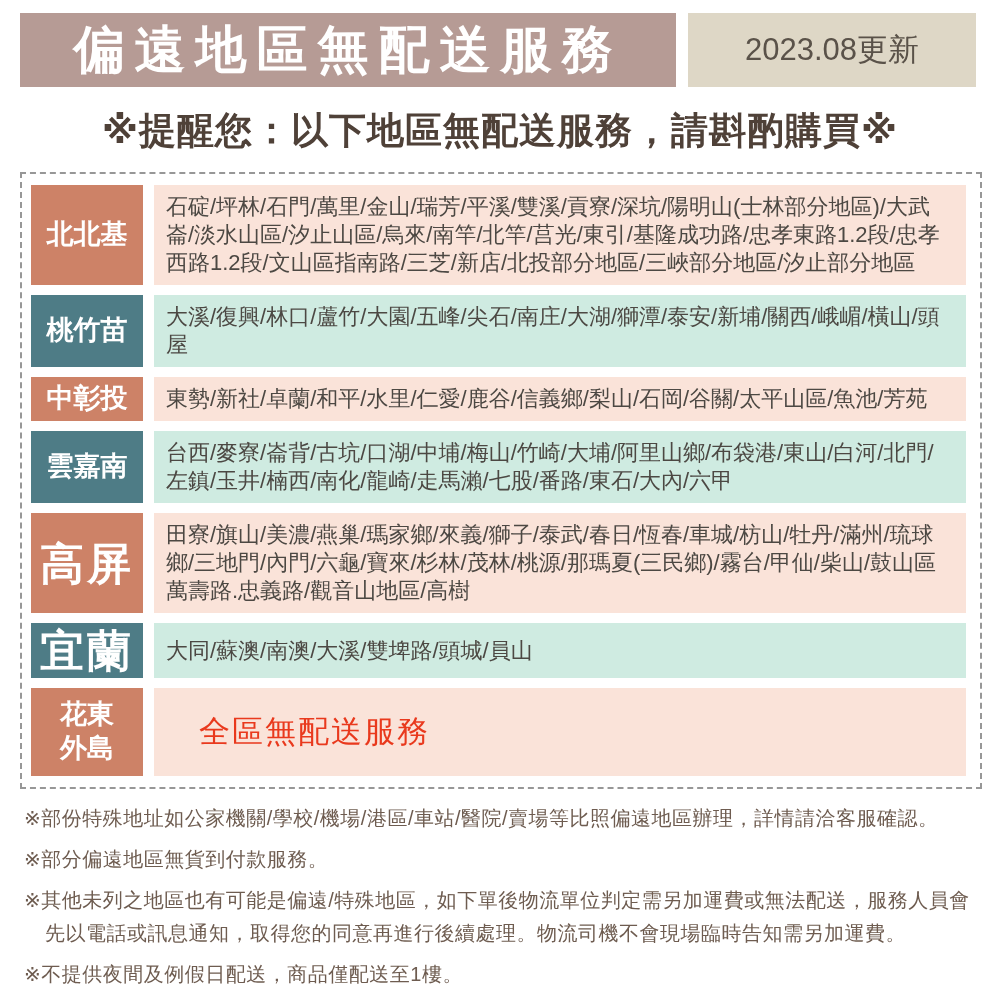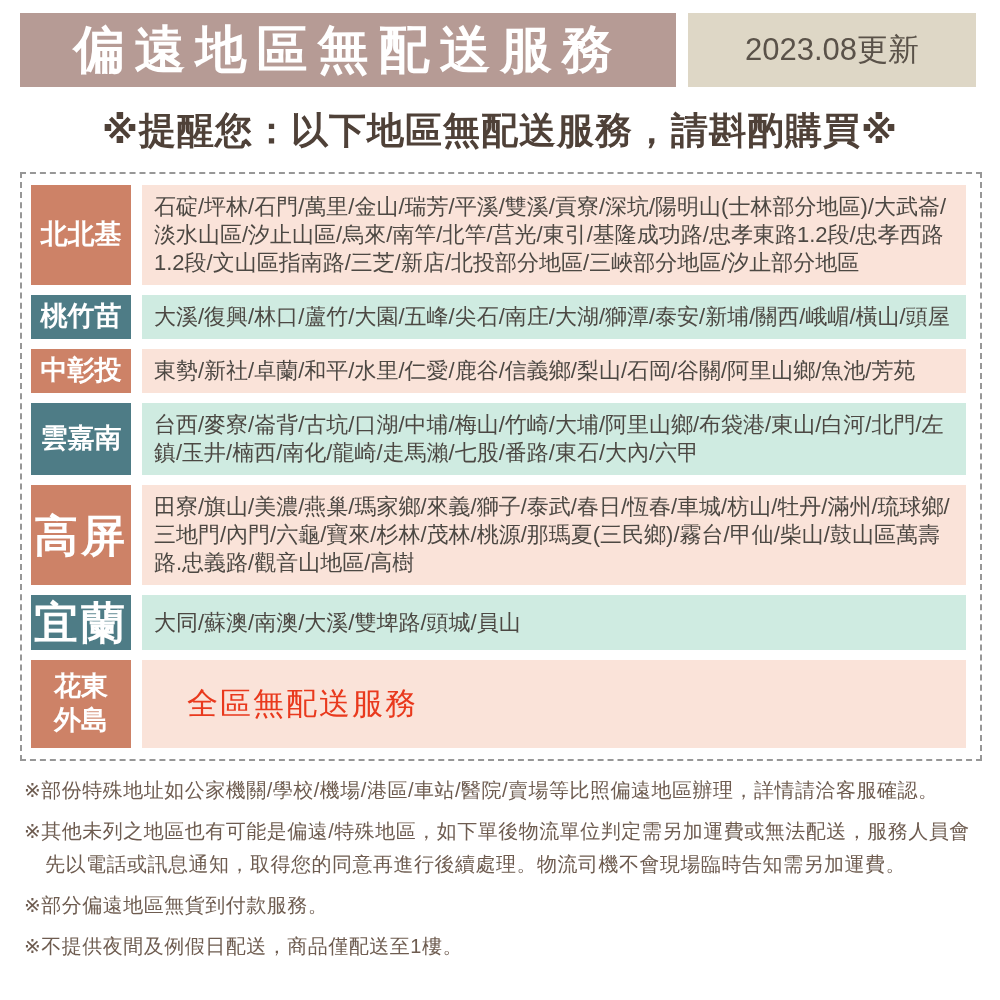--- a/index.html
+++ b/index.html
@@ -60,21 +60,21 @@
     border: 2px dashed #979797;
     padding: 11px 14px 11px 9px;
     display: flex;
     flex-direction: column;
     gap: 10px;
     box-sizing: border-box;
   }
   .region-row { display: flex; gap: 11px; align-items: stretch; }
   .region-label {
     flex: none;
-    width: 100px;
+    width: 112px;
     display: flex;
     flex-direction: column;
     align-items: center;
     justify-content: center;
     color: #ffffff;
     font-weight: bold;
     font-size: 27px;
     line-height: 1.25;
     text-align: center;
   }
@@ -137,21 +137,21 @@
     <div class="region-row">
       <div class="region-label teal">桃竹苗</div>
       <div class="region-content mint">
         <span class="region-text">大溪/復興/林口/蘆竹/大園/五峰/尖石/南庄/大湖/獅潭/泰安/新埔/關西/峨嵋/橫山/頭屋</span>
       </div>
     </div>
 
     <div class="region-row">
       <div class="region-label salmon">中彰投</div>
       <div class="region-content pink">
-        <span class="region-text">東勢/新社/卓蘭/和平/水里/仁愛/鹿谷/信義鄉/梨山/石岡/谷關/阿里山鄉/魚池/芳苑</span>
+        <span class="region-text">東勢/新社/卓蘭/和平/水里/仁愛/鹿谷/信義鄉/梨山/石岡/谷關/太平山區/魚池/芳苑</span>
       </div>
     </div>
 
     <div class="region-row">
       <div class="region-label teal">雲嘉南</div>
       <div class="region-content mint">
         <span class="region-text">台西/麥寮/崙背/古坑/口湖/中埔/梅山/竹崎/大埔/阿里山鄉/布袋港/東山/白河/北門/左鎮/玉井/楠西/南化/龍崎/走馬瀨/七股/番路/東石/大內/六甲</span>
       </div>
     </div>
 
@@ -176,18 +176,18 @@
       </div>
       <div class="region-content pink alert">
         <span class="region-text">全區無配送服務</span>
       </div>
     </div>
 
   </div>
 
   <div class="footnotes">
     <p class="footnote">※部份特殊地址如公家機關/學校/機場/港區/車站/醫院/賣場等比照偏遠地區辦理，詳情請洽客服確認。</p>
+    <p class="footnote">※部分偏遠地區無貨到付款服務。</p>
     <p class="footnote">※其他未列之地區也有可能是偏遠/特殊地區，如下單後物流單位判定需另加運費或無法配送，服務人員會先以電話或訊息通知，取得您的同意再進行後續處理。物流司機不會現場臨時告知需另加運費。</p>
-    <p class="footnote">※部分偏遠地區無貨到付款服務。</p>
     <p class="footnote">※不提供夜間及例假日配送，商品僅配送至1樓。</p>
   </div>
 
 </div>
 
 </body></html>

